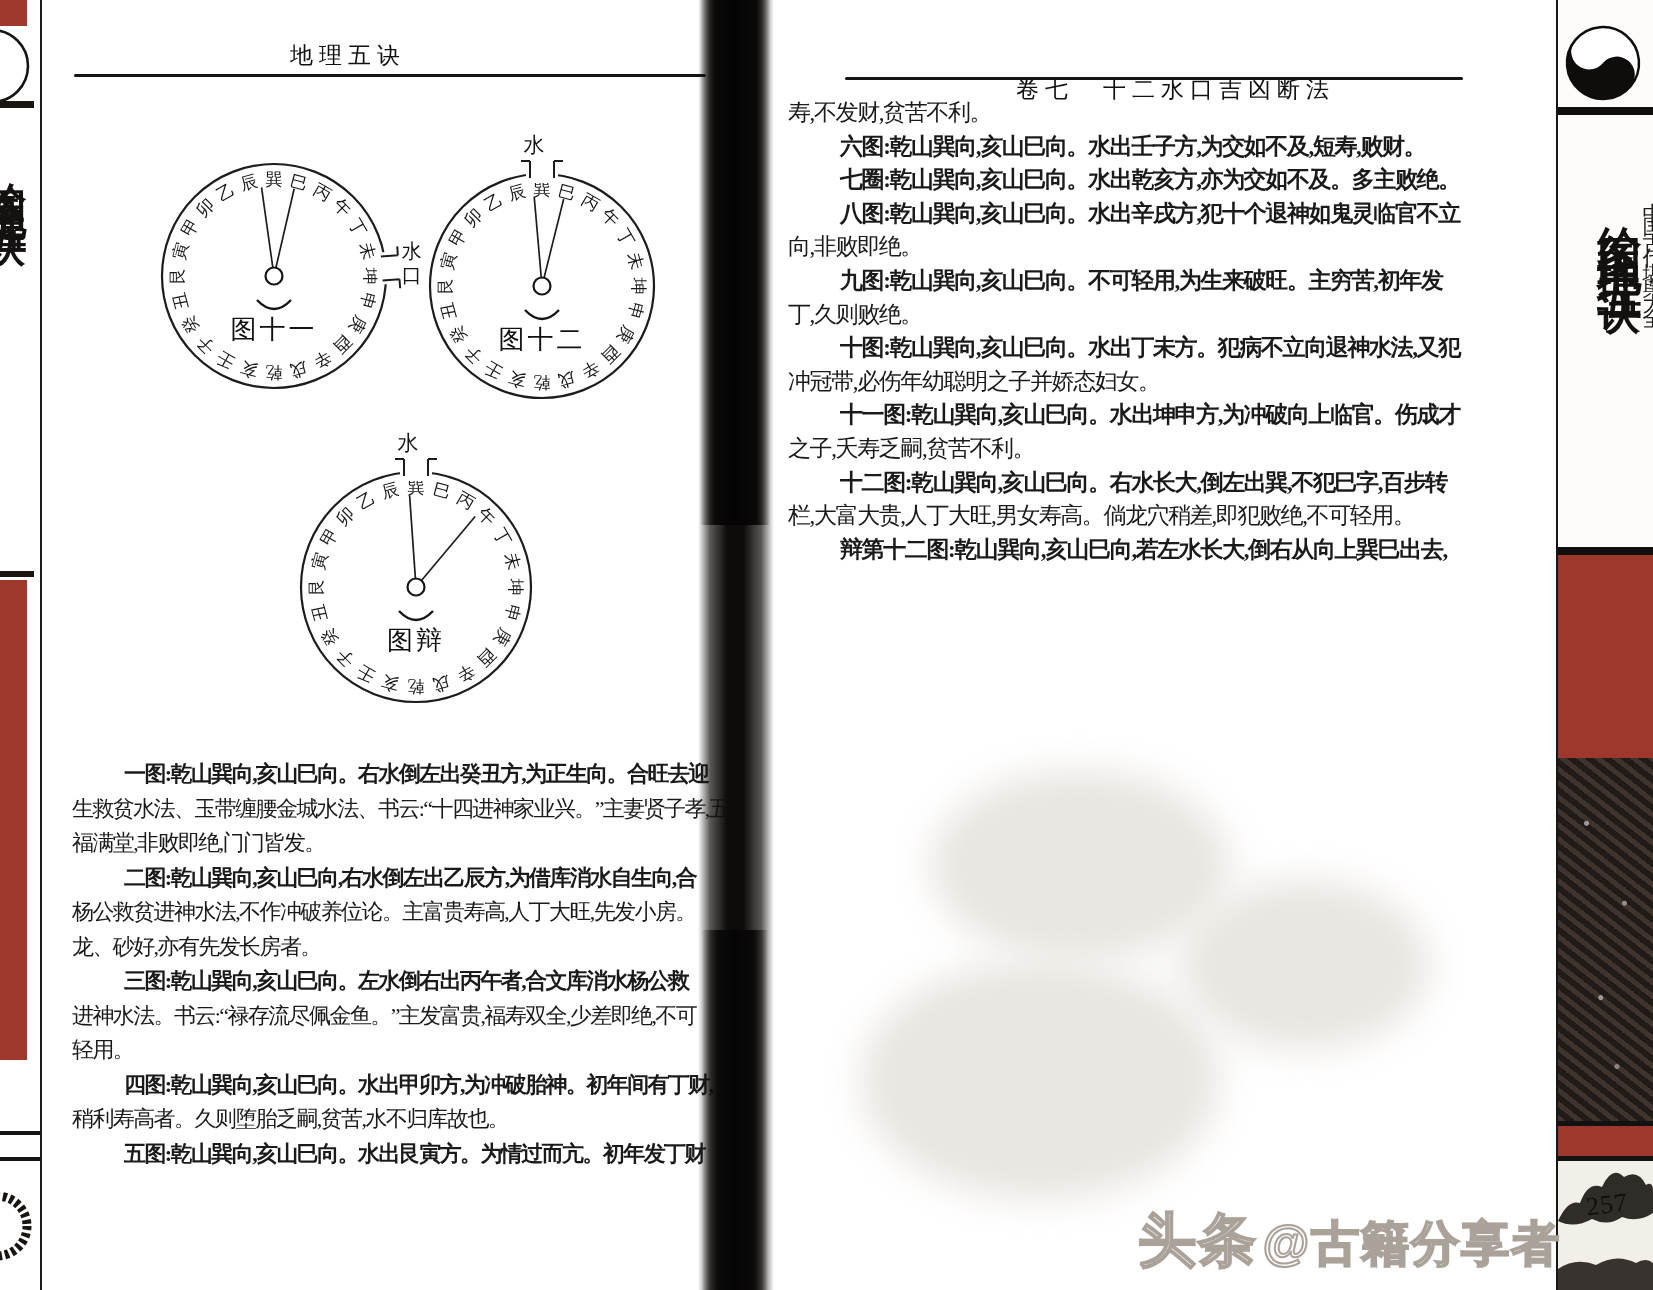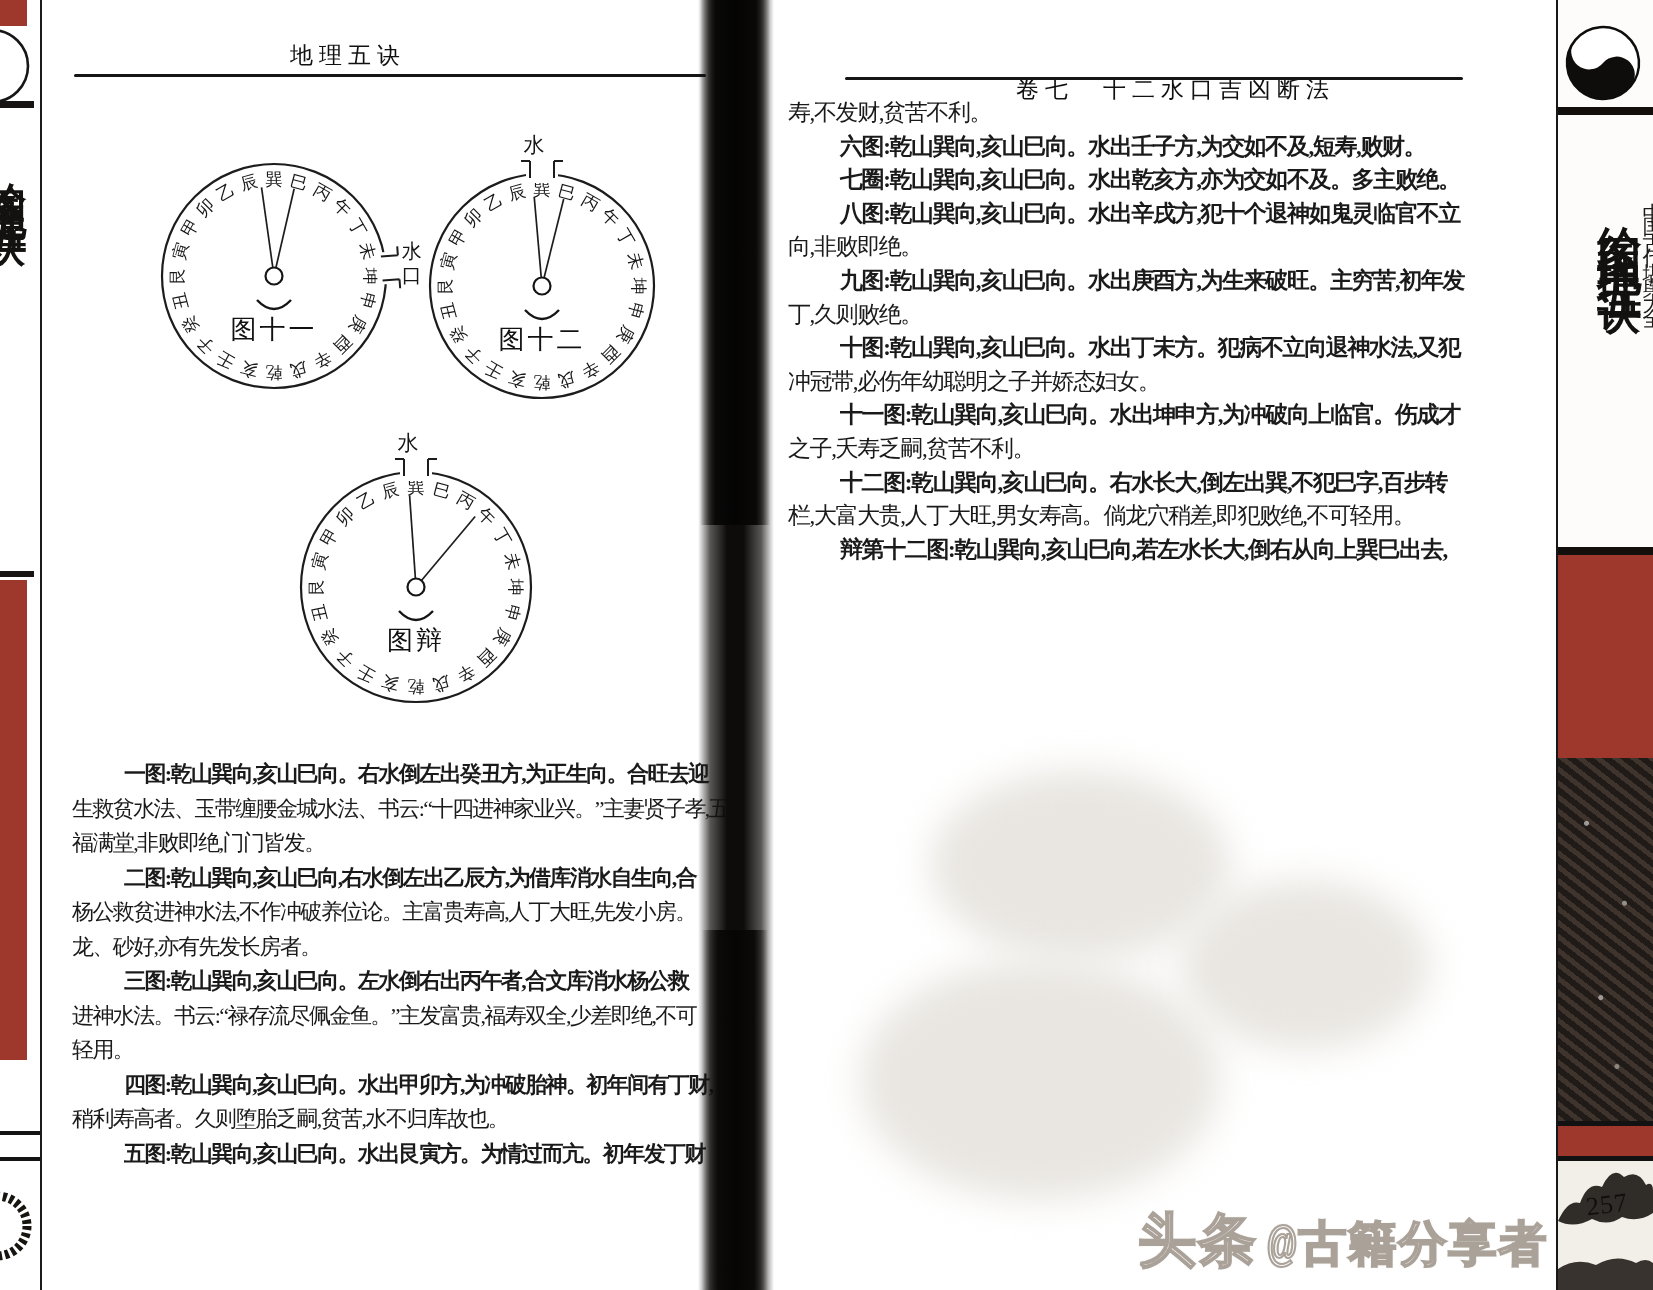--- a/index.html
+++ b/index.html
@@ -65,21 +65,21 @@
   .page-number{
     position:absolute;left:1586px;top:1190px;font-size:26px;color:#100f0e;
     transform:rotate(-7deg);letter-spacing:1px;
   }
   
   .watermark{
     position:absolute;left:1138px;top:1202px;white-space:nowrap;
     color:rgba(255,255,255,.93);
     -webkit-text-stroke:2px #aaa198;
     text-shadow:0 0 2px rgba(140,130,120,.55);
-    font-family:Liberation Mono, monospace;font-weight:700;
+    font-family:Liberation Sans, sans-serif;font-weight:700;
   }
   .wm-brand{font-size:58px;letter-spacing:2px;}
   .wm-handle{font-size:48px;letter-spacing:2px;}
   svg text{font-family:"Liberation Serif","DejaVu Serif",serif;}
 </style>
 </head>
 <body>
 
 <div id="stage">
 
@@ -241,21 +241,21 @@
   <div class="gutter-bottom"></div>
 
   <div class="page-header" style="left:1016px;top:42px;margin-top:32px;">卷七　十二水口吉凶断法</div>
   <div class="header-rule" style="left:845px;top:77px;width:618px;"></div>
   <div id="right-body" class="body-col">
       <div class="tline">寿,不发财,贫苦不利。</div>
       <div class="tline ind1">六图:乾山巽向,亥山巳向。水出壬子方,为交如不及,短寿,败财。</div>
       <div class="tline ind1">七圈:乾山巽向,亥山巳向。水出乾亥方,亦为交如不及。多主败绝。</div>
       <div class="tline ind1">八图:乾山巽向,亥山巳向。水出辛戌方,犯十个退神如鬼灵临官不立</div>
       <div class="tline">向,非败即绝。</div>
-      <div class="tline ind1">九图:乾山巽向,亥山巳向。水出庚酉方,为生来破旺。主穷苦,初年发</div>
+      <div class="tline ind1">九图:乾山巽向,亥山巳向。不可轻用,为生来破旺。主穷苦,初年发</div>
       <div class="tline">丁,久则败绝。</div>
       <div class="tline ind1">十图:乾山巽向,亥山巳向。水出丁未方。犯病不立向退神水法,又犯</div>
       <div class="tline">冲冠带,必伤年幼聪明之子并娇态妇女。</div>
       <div class="tline ind1">十一图:乾山巽向,亥山巳向。水出坤申方,为冲破向上临官。伤成才</div>
       <div class="tline">之子,夭寿乏嗣,贫苦不利。</div>
       <div class="tline ind1">十二图:乾山巽向,亥山巳向。右水长大,倒左出巽,不犯巳字,百步转</div>
       <div class="tline">栏,大富大贵,人丁大旺,男女寿高。倘龙穴稍差,即犯败绝,不可轻用。</div>
       <div class="tline ind1">辩第十二图:乾山巽向,亥山巳向,若左水长大,倒右从向上巽巳出去,</div>
     </div>
 

